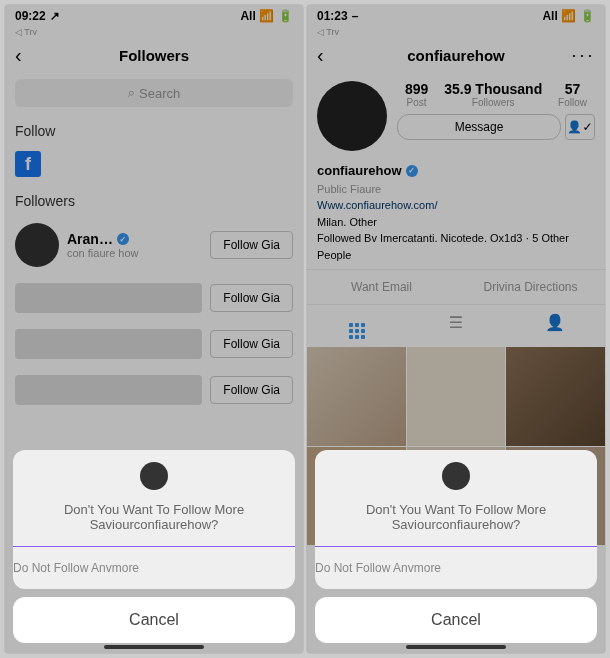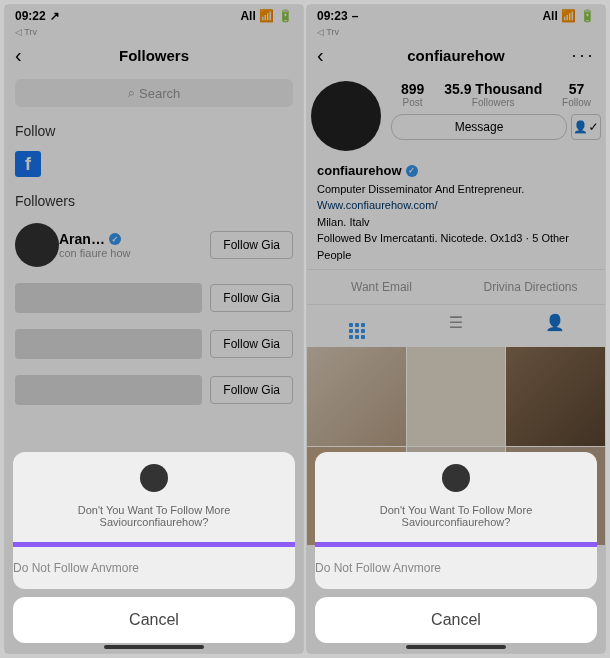--- a/index.html
+++ b/index.html
@@ -11,40 +11,40 @@
   .status .right{display:flex;align-items:center;gap:4px;font-size:12px}
   .try{font-size:9px;color:#999;padding:0 10px}
   .navbar{height:36px;display:flex;align-items:center;padding:0 10px;position:relative}
   .navbar .title{position:absolute;left:0;right:0;text-align:center;font-size:15px;font-weight:600}
   .navbar .back{font-size:20px;z-index:1}
   .navbar .more{position:absolute;right:10px;font-size:18px;letter-spacing:2px;z-index:1}
   .search{margin:6px 10px;background:#f0f0f0;border-radius:6px;height:28px;display:flex;align-items:center;justify-content:center;color:#999;font-size:13px;gap:4px}
   .sect{padding:10px 10px 6px;font-size:14px;color:#333}
   .fbrow{display:flex;align-items:center;padding:6px 10px;gap:10px;font-size:14px}
   .fbicon{width:26px;height:26px;background:#1877f2;border-radius:3px;display:flex;align-items:center;justify-content:center;color:#fff;font-weight:bold;font-size:18px}
-  .frow{display:flex;align-items:center;padding:8px 10px;}
+  .frow{display:flex;align-items:center;padding:8px 10px;gap:8px}
   .avatar{width:44px;height:44px;border-radius:50%;background:#333;flex:0 0 44px}
   .avatar.sm{width:28px;height:28px;flex:0 0 28px}
   .finfo{flex:1;min-width:0}
   .fname{font-size:14px;font-weight:600;white-space:nowrap;overflow:hidden;text-overflow:ellipsis;display:flex;align-items:center;gap:4px}
   .fhandle{font-size:11px;color:#999}
   .fbtn{border:1px solid #ccc;border-radius:4px;padding:6px 12px;font-size:12px;background:#fff;white-space:nowrap}
   .emptyrow{display:flex;align-items:center;padding:8px 10px;gap:8px}
   .placeholder{flex:1;height:30px;background:#ddd;border-radius:4px;margin-left:0}
   .sheet{position:absolute;left:8px;right:8px;bottom:10px;z-index:10}
   .sheet-card{background:#efefef;border-radius:12px;overflow:hidden;margin-bottom:8px}
   .sheet-av{display:flex;justify-content:center;padding:12px 0 8px}
-  .sheet-msg{text-align:center;font-size:11px;color:#666;padding:4px 12px 14px;border-bottom:5px solid #8b5cf6}
+  .sheet-msg{text-align:center;font-size:13px;color:#666;padding:4px 12px 14px;border-bottom:1px solid #8b5cf6}
   .sheet-opt{text-align:left;font-size:12px;color:#888;padding:14px 0}
   .sheet-cancel{background:#fff;border-radius:12px;text-align:center;padding:14px 0;font-size:16px;color:#444}
   .dim{position:absolute;inset:0;background:rgba(0,0,0,.28);z-index:5}
   .homebar{position:absolute;bottom:4px;left:50%;transform:translateX(-50%);width:100px;height:4px;background:#333;border-radius:3px;z-index:20}
   .verified{width:12px;height:12px;background:#3897f0;border-radius:50%;display:inline-flex;align-items:center;justify-content:center;color:#fff;font-size:8px}
   
-  .ptop{display:flex;padding:8px 4px;gap:10px}
+  .ptop{display:flex;padding:8px 10px;gap:10px}
   .pavatar{width:70px;height:70px;border-radius:50%;background:#222;flex:0 0 70px}
   .pstats{flex:1}
   .statrow{display:flex;justify-content:space-around;text-align:center;font-size:11px}
   .statrow .n{font-size:14px;font-weight:600}
   .statrow .l{color:#999;font-size:10px}
   .pactions{display:flex;gap:4px;margin-top:6px}
   .msgbtn{flex:1;border:1px solid #ccc;border-radius:12px;text-align:center;padding:5px 0;font-size:12px}
   .iconbtn{width:30px;border:1px solid #ccc;border-radius:4px;display:flex;align-items:center;justify-content:center;font-size:12px}
   .bio{padding:2px 10px;font-size:11px;line-height:1.5}
   .bio .uname{font-weight:600;font-size:13px;display:flex;align-items:center;gap:4px}
@@ -130,21 +130,21 @@
         <div class="sheet-opt">Do Not Follow Anvmore</div>
       </div>
       <div class="sheet-cancel">Cancel</div>
     </div>
     <div class="homebar"></div>
   </div>
 
   <div class="phone">
     <div class="status">
       <div class="left">
-          <span>09:23</span>
+          <span>01:23</span>
           <span>–</span>
         </div>
       <div class="right">
           <span>All</span>
           <span>📶 🔋</span>
         </div>
     </div>
     <div class="try">◁ Trv</div>
     <div class="navbar">
       <span class="back">‹</span>
@@ -172,23 +172,23 @@
           <div class="msgbtn">Message</div>
           <div class="iconbtn">👤✓</div>
         </div>
       </div>
     </div>
     <div class="bio">
       <div class="uname">
           <span>confiaurehow</span>
           <span class="verified">✓</span>
         </div>
-      <div>Computer Disseminator And Entrepreneur.</div>
+      <div class="cat">Public Fiaure</div>
       <div class="link">Www.confiaurehow.com/</div>
-      <div>Milan. Italv</div>
+      <div>Milan. Other</div>
       <div>Followed Bv Imercatanti. Nicotede. Ox1d3 · 5 Other People</div>
     </div>
     <div class="contactrow">
       <div>Want Email</div>
       <div>Drivina Directions</div>
     </div>
     <div class="tabs">
       <div class="tab active"><span class="dots">
             <span></span>
             <span></span>

